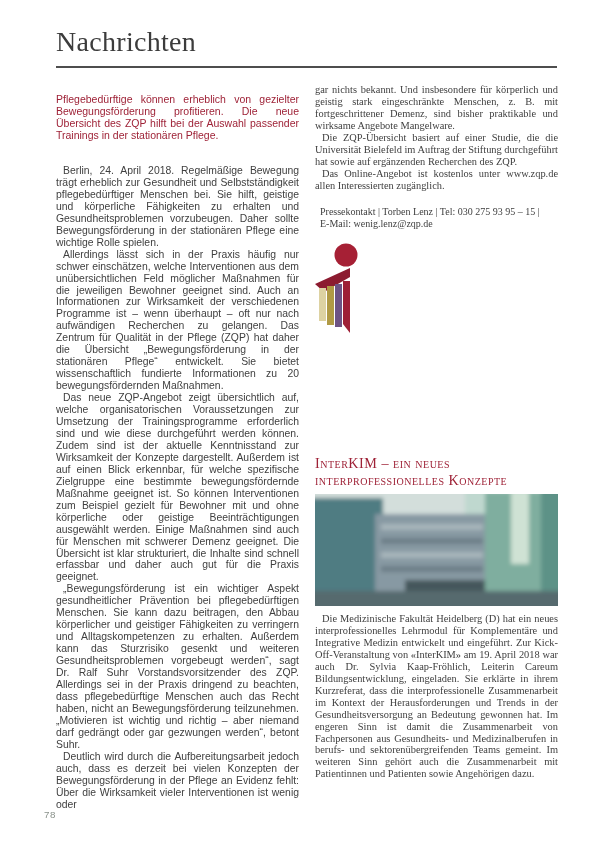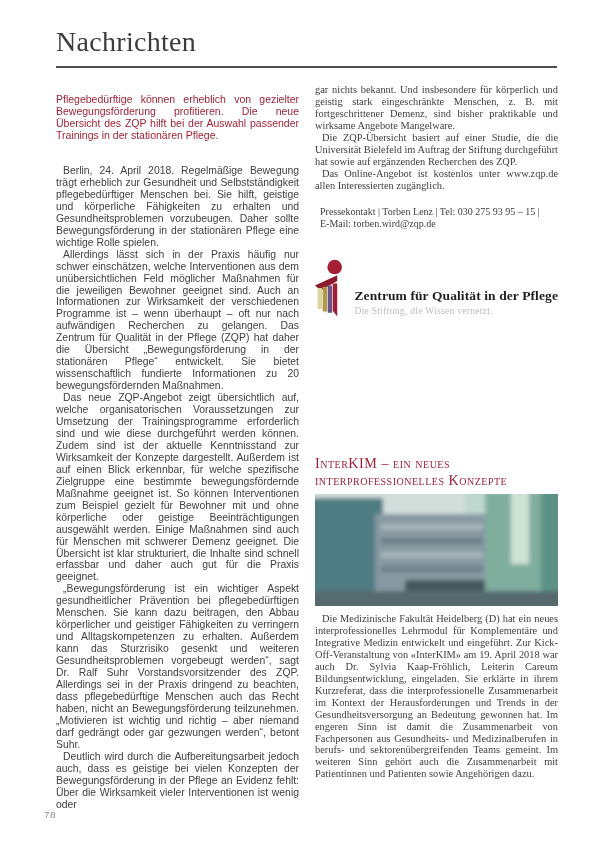--- a/index.html
+++ b/index.html
@@ -75,46 +75,42 @@
 
   <h1 class="page-title">Nachrichten</h1>
   <div class="header-rule"></div>
 
   <div class="col col-left">
     <p class="lead">Pflegebedürftige können erheblich von gezielter Bewegungsförderung profitieren. Die neue Übersicht des ZQP hilft bei der Auswahl passender Trainings in der stationären Pflege.</p>
     <p class="body first-after-lead">Berlin, 24. April 2018. Regelmäßige Bewegung trägt erheblich zur Gesundheit und Selbstständigkeit pflegebedürftiger Menschen bei. Sie hilft, geistige und körperliche Fähigkeiten zu erhalten und Gesundheitsproblemen vorzubeugen. Daher sollte Bewegungsförderung in der stationären Pflege eine wichtige Rolle spielen.</p>
     <p class="body">Allerdings lässt sich in der Praxis häufig nur schwer einschätzen, welche Interventionen aus dem unübersichtlichen Feld möglicher Maßnahmen für die jeweiligen Bewohner geeignet sind. Auch an Informationen zur Wirksamkeit der verschiedenen Programme ist – wenn überhaupt – oft nur nach aufwändigen Recherchen zu gelangen. Das Zentrum für Qualität in der Pflege (ZQP) hat daher die Übersicht „Bewegungsförderung in der stationären Pflege“ entwickelt. Sie bietet wissenschaftlich fundierte Informationen zu 20 bewegungsfördernden Maßnahmen.</p>
     <p class="body">Das neue ZQP-Angebot zeigt übersichtlich auf, welche organisatorischen Voraussetzungen zur Umsetzung der Trainingsprogramme erforderlich sind und wie diese durchgeführt werden können. Zudem sind ist der aktuelle Kenntnisstand zur Wirksamkeit der Konzepte dargestellt. Außerdem ist auf einen Blick erkennbar, für welche spezifische Zielgruppe eine bestimmte bewegungsfördernde Maßnahme geeignet ist. So können Interventionen zum Beispiel gezielt für Bewohner mit und ohne körperliche oder geistige Beeinträchtigungen ausgewählt werden. Einige Maßnahmen sind auch für Menschen mit schwerer Demenz geeignet. Die Übersicht ist klar strukturiert, die Inhalte sind schnell erfassbar und daher auch gut für die Praxis geeignet.</p>
     <p class="body">„Bewegungsförderung ist ein wichtiger Aspekt gesundheitlicher Prävention bei pflegebedürftigen Menschen. Sie kann dazu beitragen, den Abbau körperlicher und geistiger Fähigkeiten zu verringern und Alltagskompetenzen zu erhalten. Außerdem kann das Sturzrisiko gesenkt und weiteren Gesundheitsproblemen vorgebeugt werden“, sagt Dr. Ralf Suhr Vorstandsvorsitzender des ZQP. Allerdings sei in der Praxis dringend zu beachten, dass pflegebedürftige Menschen auch das Recht haben, nicht an Bewegungsförderung teilzunehmen. „Motivieren ist wichtig und richtig – aber niemand darf gedrängt oder gar gezwungen werden“, betont Suhr.</p>
-    <p class="body">Deutlich wird durch die Aufbereitungsarbeit jedoch auch, dass es geistige bei vielen Konzepten der Bewegungsförderung in der Pflege an Evidenz fehlt: Über die Wirksamkeit vieler Interventionen ist wenig oder</p>
+    <p class="body">Deutlich wird durch die Aufbereitungsarbeit jedoch auch, dass es derzeit bei vielen Konzepten der Bewegungsförderung in der Pflege an Evidenz fehlt: Über die Wirksamkeit vieler Interventionen ist wenig oder</p>
   </div>
 
   <div class="col col-right">
     <p class="body noindent">gar nichts bekannt. Und insbesondere für körperlich und geistig stark eingeschränkte Menschen, z. B. mit fortgeschrittener Demenz, sind bisher praktikable und wirksame Angebote Mangelware.</p>
     <p class="body">Die ZQP-Übersicht basiert auf einer Studie, die die Universität Bielefeld im Auftrag der Stiftung durchgeführt hat sowie auf ergänzenden Recherchen des ZQP.</p>
     <p class="body">Das Online-Angebot ist kostenlos unter www.zqp.de allen Interessierten zugänglich.</p>
 
     <div class="press">
       <div>Pressekontakt | Torben Lenz | Tel: 030 275 93 95 – 15 |</div>
-      <div>E-Mail: torben.wird@zqp.de</div>
+      <div>E-Mail: wenig.lenz@zqp.de</div>
     </div>
 
     <div class="logo">
       <svg width="48" height="90" viewBox="0 0 48 90" aria-hidden="true">
         <circle cx="31" cy="12" r="11.5" fill="#a62035"></circle>
         <polygon points="0,41 35,25 35,34 9,49" fill="#8c1b30"></polygon>
         <rect x="4" y="45" width="7" height="33" fill="#ddd2a2"></rect>
         <rect x="12" y="43" width="7" height="39" fill="#b09a45"></rect>
         <rect x="20" y="41" width="7" height="43" fill="#6d5384"></rect>
         <polygon points="28,38 35,38 35,90 28,81" fill="#9e1f36"></polygon>
       </svg>
-      <div class="logo-text">
-        <div class="logo-title">Zentrum für Qualität in der Pflege</div>
-        <div class="logo-tagline">Die Stiftung, die Wissen vernetzt.</div>
-      </div>
     </div>
 
     <div class="article2">
       <h2 class="article-title">
         <div>InterKIM – ein neues</div>
         <div>interprofessionelles Konzepte</div>
       </h2>
       <svg class="photo" width="243" height="112" viewBox="0 0 243 112" aria-hidden="true">
         <defs>
             <filter id="bl" x="-5%" y="-5%" width="110%" height="110%">

